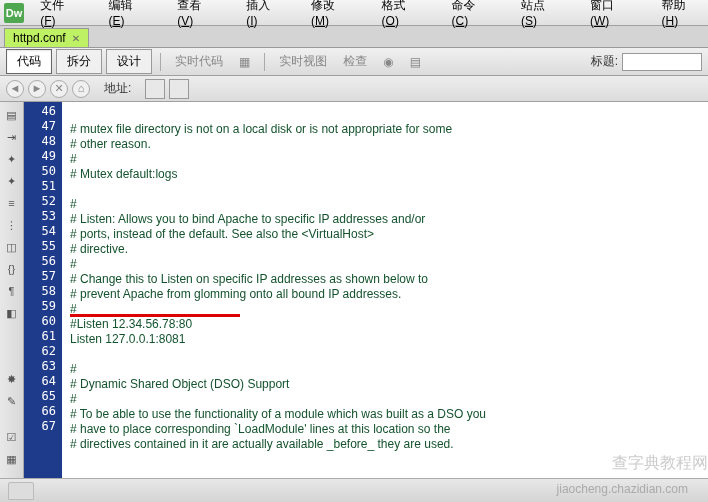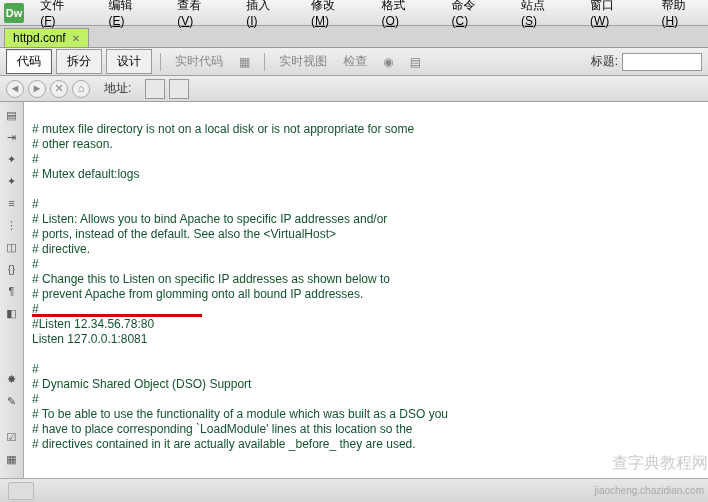--- a/index.html
+++ b/index.html
@@ -26,21 +26,21 @@
 .sq-btn{width:20px;height:20px;border:1px solid #999;background:#e8e8e8;cursor:pointer}
 .main{display:flex;height:400px;background:#fff}
 .left-tools{width:24px;background:linear-gradient(90deg,#e8e8e8,#d8d8d8);border-right:1px solid #aaa;display:flex;flex-direction:column;align-items:center;padding-top:4px;gap:4px}
 .ltool{width:18px;height:18px;border:1px solid transparent;cursor:pointer;display:flex;align-items:center;justify-content:center;color:#555;font-size:11px}
 .gutter{width:38px;background:#1e3a8a;color:#fff;font-family:monospace;font-size:12px;text-align:right;padding-right:6px;line-height:15px;padding-top:2px}
 .code{flex:1;font-family:"Courier New",monospace;font-size:12px;line-height:15px;color:#14532d;padding:20px 0 0 8px;white-space:pre;overflow:hidden;position:relative}
 .hl{position:absolute;left:8px;top:212px;width:170px;height:3px;background:#d00}
 .statusbar{position:absolute;bottom:0;left:0;right:0;height:24px;background:linear-gradient(#e8e8e8,#d4d4d4);border-top:1px solid #aaa;display:flex;align-items:center;padding:0 8px;gap:8px}
 .status-tab{padding:2px 6px;border:1px solid #bbb;background:#ddd;font-size:11px;color:#666;border-radius:2px 2px 0 0}
 .watermark{position:absolute;right:0;bottom:28px;color:#ccc;font-size:16px;pointer-events:none}
-.watermark2{position:absolute;right:4px;bottom:6px;color:#aaa;font-size:10px;pointer-events:none}
+.watermark2{position:absolute;right:20px;bottom:6px;color:#aaa;font-size:12px;pointer-events:none}
 </style>
 </head>
 <body>
 
 <div class="titlebar">
   <div class="logo">Dw</div>
   <div class="menubar" id="menubar">
       <span class="menu-item">文件(<u>F</u>)</span>
       <span class="menu-item">编辑(<u>E</u>)</span>
       <span class="menu-item">查看(<u>V</u>)</span>
@@ -100,20 +100,43 @@
     <span class="ltool">{}</span>
     <span class="ltool">¶</span>
     <span class="ltool">◧</span>
     <span style="height:40px"></span>
     <span class="ltool">✸</span>
     <span class="ltool">✎</span>
     <span style="height:10px"></span>
     <span class="ltool">☑</span>
     <span class="ltool">▦</span>
   </div>
+  <div class="gutter" id="gutter">46
+47
+48
+49
+50
+51
+52
+53
+54
+55
+56
+57
+58
+59
+60
+61
+62
+63
+64
+65
+66
+67
+</div>
   <div class="code" id="code"><div># mutex file directory is not on a local disk or is not appropriate for some
 # other reason.
 #
 # Mutex default:logs
 
 #
 # Listen: Allows you to bind Apache to specific IP addresses and/or
 # ports, instead of the default. See also the &lt;VirtualHost&gt;
 # directive.
 #

